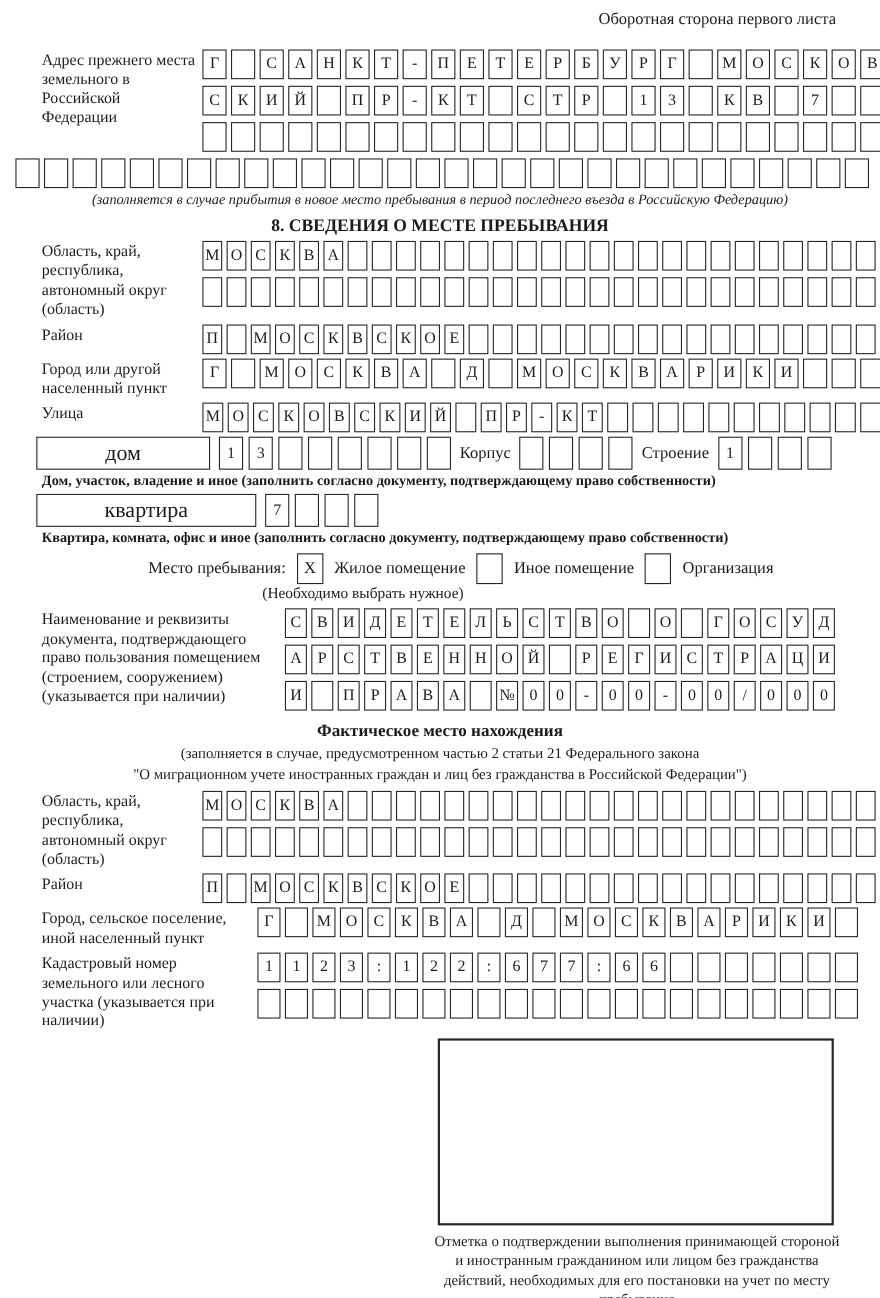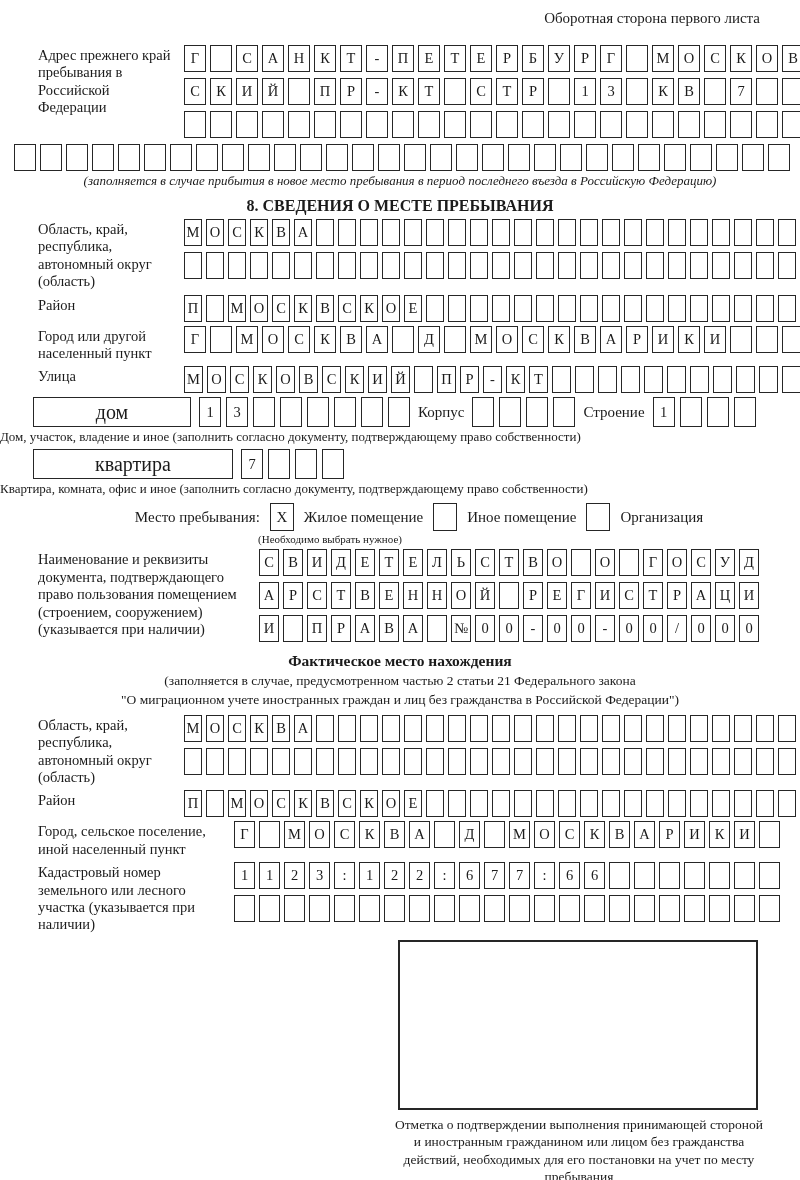--- a/index.html
+++ b/index.html
@@ -17,50 +17,50 @@
   .cells.doc .c{width:20px;}
   .cells.cad .c{width:21px;}
   .rows{display:flex;flex-direction:column;gap:6px;}
   
   .field{display:flex;align-items:flex-start;margin:4px 0 0 38px;}
   .field .lbl{flex:none;width:140px;font-size:14.5px;line-height:1.2;padding:2px 6px 0 0;}
   .field.wide-lbl .lbl{width:190px;}
   .field.doc-lbl .lbl{width:215px;}
   .caption{font-size:13px;margin-top:2px;}
   .caption.center{text-align:center;font-style:italic;}
-  .caption.left{}
+  .caption.left{margin-left:38px;font-weight:bold;}
   h2.sec{margin:8px 0 4px 0;text-align:center;font-size:16px;font-weight:bold;}
   h3.sec{margin:10px 0 2px 0;text-align:center;font-size:15.5px;font-weight:bold;}
   .fullrow{margin:6px 0 0 14px;}
   
   .inline-line{display:flex;align-items:center;margin:4px 0 0 33px;gap:8px;font-size:15px;}
   .widebox{box-sizing:border-box;border:1.7px solid #262626;height:30px;display:flex;
            align-items:center;justify-content:center;font-size:20px;}
   .widebox.house{width:158px;}
   .widebox.apt{width:200px;}
   .inline-line .cells{gap:5px;}
   .inline-line .c{height:30px;}
   
   .stay{display:flex;align-items:center;gap:10px;margin:6px 0 0 38px;font-size:15px;justify-content:center;}
   .cbox{box-sizing:border-box;flex:none;width:24px;height:28px;border:1.7px solid #262626;
         display:flex;align-items:center;justify-content:center;font-size:15px;}
   .opt{display:flex;align-items:center;gap:10px;}
-  .stay-note{margin-left:170px;width:320px;text-align:center;font-size:11px;margin-top:2px;}
+  .stay-note{margin-left:170px;width:320px;text-align:center;font-size:14px;margin-top:2px;}
   .fakt-note{text-align:center;font-size:13.5px;line-height:1.35;}
   
   .stamp-box{box-sizing:border-box;margin:6px 0 0 398px;width:360px;height:170px;border:2px solid #262626;}
   .stamp-note{margin:6px 0 0 390px;width:378px;text-align:center;font-size:13.5px;line-height:1.3;}
 </style>
 </head>
 <body>
 
 <div class="page-title">Оборотная сторона первого листа</div>
 
 <div class="field" style="margin-top:18px;">
-  <div class="lbl">Адрес прежнего край пребывания в Российской Федерации</div>
+  <div class="lbl">Адрес прежнего места земельного в Российской Федерации</div>
   <div class="rows">
     <div class="cells">
         <span class="c">Г</span>
         <span class="c"></span>
         <span class="c">С</span>
         <span class="c">А</span>
         <span class="c">Н</span>
         <span class="c">К</span>
         <span class="c">Т</span>
         <span class="c">-</span>

